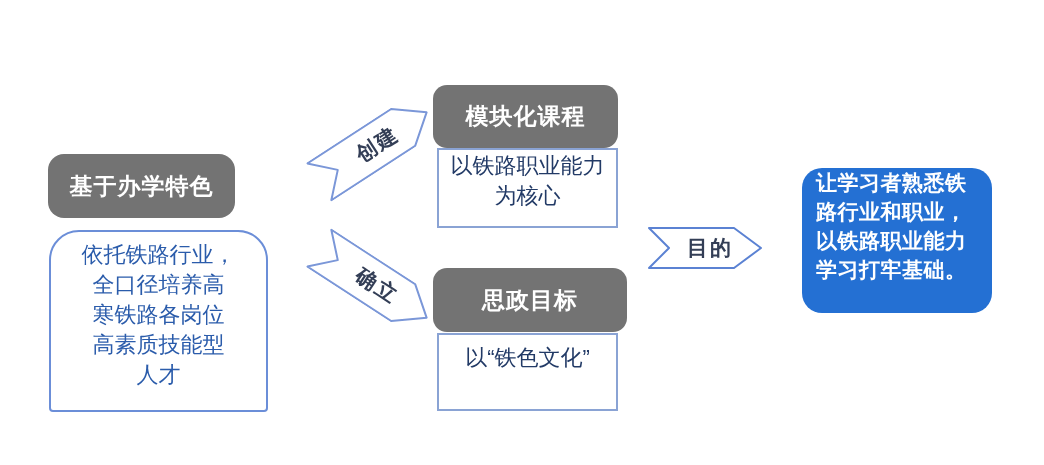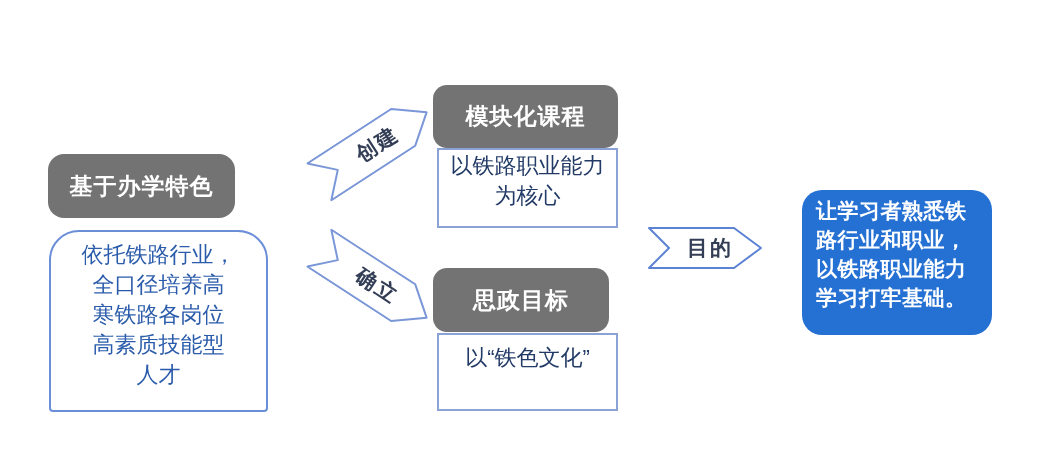--- a/index.html
+++ b/index.html
@@ -9,27 +9,27 @@
   }
   
   .blue-node{
     position:absolute;background:#737373;color:#ffffff;
     display:flex;align-items:center;justify-content:center;
     font-weight:bold;font-size:23px;letter-spacing:1px;
     box-sizing:border-box;z-index:2;
   }
   .hdr-left   {left:48px; top:154px;width:187px;height:64px;border-radius:16px;font-family:Liberation Mono, monospace;}
   .hdr-top    {left:433px;top:85px; width:185px;height:63px;border-radius:14px;}
-  .hdr-bottom {left:433px;top:268px;width:176px;height:64px;border-radius:14px;justify-content:center;}
+  .hdr-bottom {left:433px;top:268px;width:194px;height:64px;border-radius:14px;justify-content:center;}
   
   .right-node{
     position:absolute;left:802px;top:168px;width:190px;height:145px;
     background:#2470d3;color:#ffffff;border-radius:20px;
-    box-sizing:border-box;padding:6px 8px 0 14px;
-    font-size:21px;line-height:29px;font-weight:bold;letter-spacing:0.5px;z-index:2;margin-top:22px;
+    box-sizing:border-box;padding:0 8px 0 14px;
+    font-size:21px;line-height:29px;font-weight:bold;letter-spacing:0.5px;z-index:2;
   }
   
   .outline-box{
     position:absolute;background:#ffffff;box-sizing:border-box;
     text-align:center;color:#223a66;font-size:22px;line-height:30px;z-index:1;
   }
   .left-body{
     left:49px;top:230px;width:219px;height:182px;
     border:2px solid #6b8ed8;border-radius:30px 30px 4px 4px;
     padding-top:8px;color:#2b5cab;

